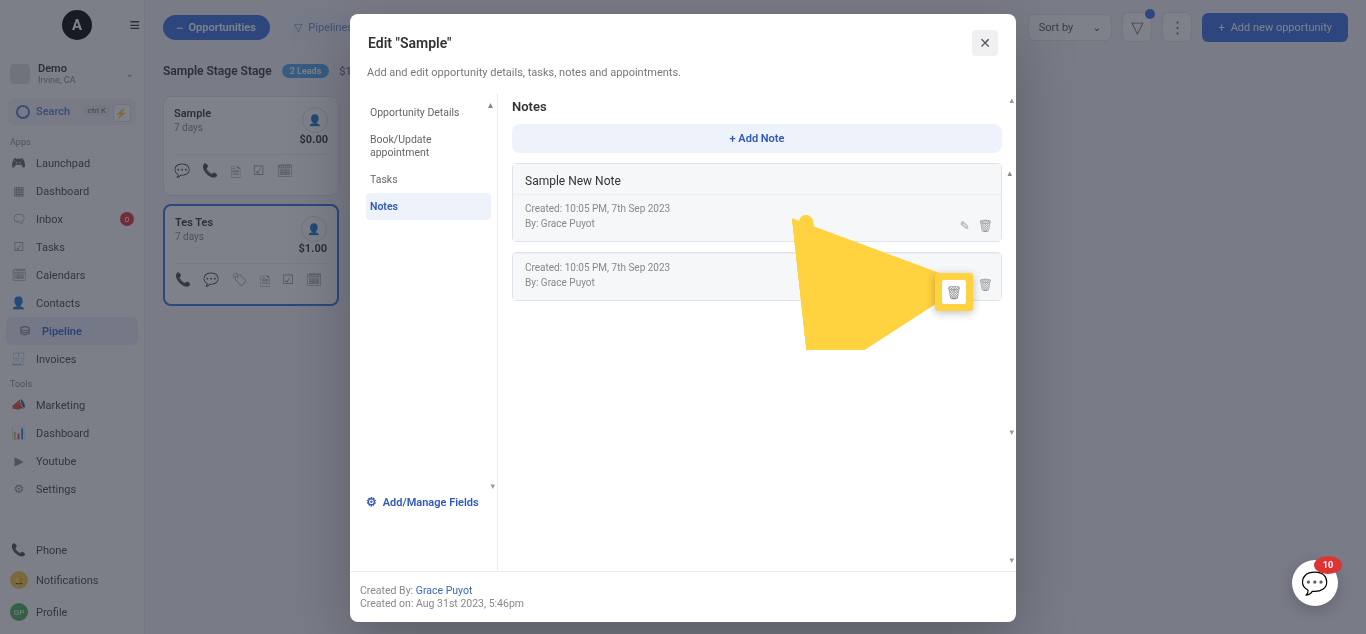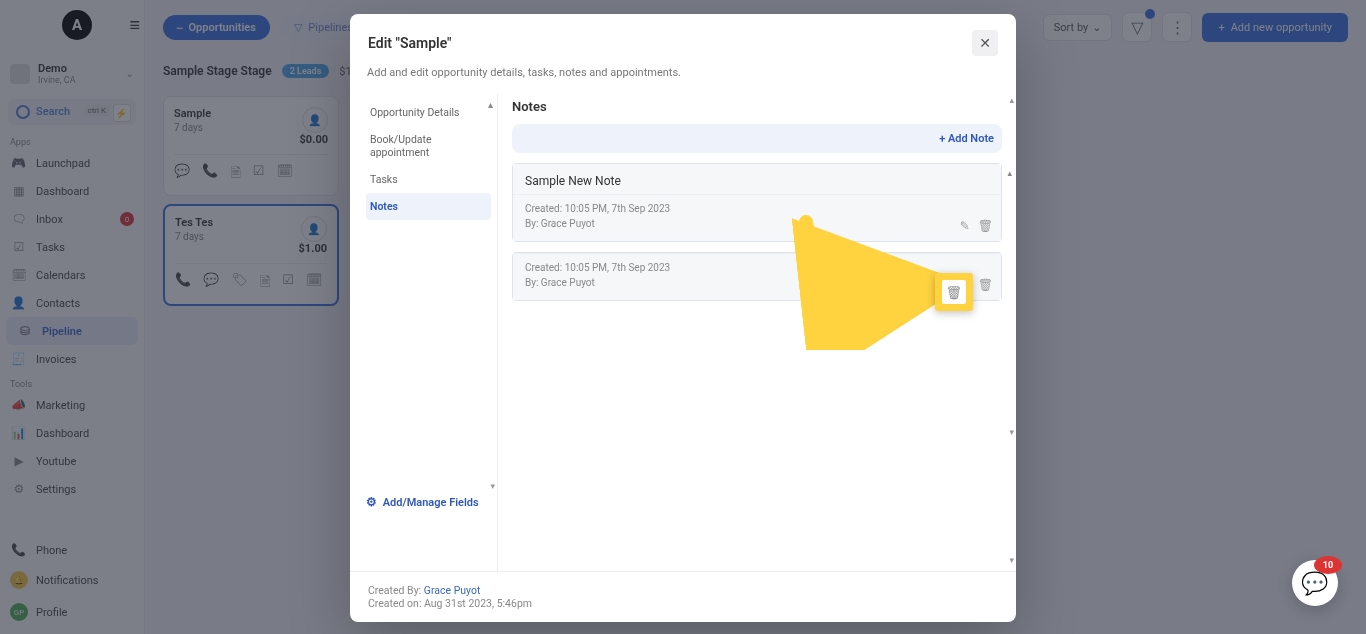--- a/index.html
+++ b/index.html
@@ -28,21 +28,21 @@
 .bottom-nav .nav-item .avatar { width: 18px; height: 18px; border-radius: 50%; background: #4caf50; margin-right: 8px; display:flex;align-items:center;justify-content:center; font-size:8px; color:#fff; }
 .bottom-nav .nav-item:nth-child(2) .avatar { background:#f5c542; }
 
 
 .main { position: absolute; left: 145px; top: 0; right: 0; height: 100%; background: #f2f4f7; }
 .topbar { display: flex; align-items: center; padding: 12px 18px; gap: 10px; }
 .pill { padding: 6px 14px; border-radius: 20px; font-size: 11px; display: flex; align-items: center; gap: 6px; }
 .pill.opps { background: #3670e0; color: #fff; font-weight: 600; }
 .pill.pipe { background: #eef2fb; color: #6b88c7; }
 .topbar .spacer { flex: 1; }
-.tb-btn { padding: 6px 10px; border: 1px solid #e0e3ea; border-radius: 6px; font-size: 11px; background: #fff; display: flex; align-items: flex-start; gap: 4px; color: #555; }
+.tb-btn { padding: 6px 10px; border: 1px solid #e0e3ea; border-radius: 6px; font-size: 11px; background: #fff; display: flex; align-items: flex-start; gap: 19px; color: #555; }
 .tb-icon { width: 30px; height: 30px; border: 1px solid #e0e3ea; border-radius: 6px; display: flex; align-items: center; justify-content: center; background: #fff; color: #666; position: relative; }
 .tb-icon .dot-b { position: absolute; top: -4px; right: -4px; width: 10px; height: 10px; border-radius: 50%; background: #3670e0; }
 .add-btn { padding: 8px 16px; background: #3670e0; color: #fff; border-radius: 6px; font-size: 11px; display: flex; align-items: center; gap: 6px; }
 
 .stage-header { display: flex; align-items: center; padding: 10px 18px; gap: 10px; }
 .stage-header .name { font-size: 12px; font-weight: 600; color: #333; }
 .leads-badge { background: #4da6e8; color: #fff; font-size: 9px; padding: 2px 8px; border-radius: 10px; font-weight: 600; }
 .stage-header .amt { font-size: 11px; color: #666; }
 
 .card { background: #fff; border: 1px solid #e3e6ec; border-radius: 8px; margin: 8px 18px; padding: 10px; width: 176px; }
@@ -66,29 +66,29 @@
 .modal-body { display: flex; flex: 1; min-height: 0; }
 .left-panel { width: 148px; padding: 6px 6px 6px 16px; border-right: 1px solid #eee; position: relative; }
 .left-panel .item { font-size: 10.5px; color: #666; padding: 7px 4px; cursor: pointer; }
 .left-panel .item.active { background: #eef2fb; color: #2f58b8; font-weight: 600; border-radius: 4px; }
 .left-panel .collapse { position: absolute; right: 4px; top: 6px; font-size: 10px; color: #888; }
 .add-fields { position: absolute; bottom: 62px; left: 16px; display: flex; align-items: center; gap: 6px; color: #2f58b8; font-size: 11px; font-weight: 600; }
 .add-fields .gear { font-size: 12px; }
 
 .right-panel { flex: 1; padding: 4px 14px 10px; position: relative; display: flex; flex-direction: column; }
 .right-panel h3 { font-size: 13px; font-weight: 600; color: #333; margin: 2px 0 10px; }
-.add-note-btn { background: #eef2fb; color: #2f58b8; text-align: right; padding: 8px; font-size: 11px; font-weight: 600; border-radius: 8px; margin-bottom: 10px; cursor: pointer; }
+.add-note-btn { background: #eef2fb; color: #2f58b8; text-align: center; padding: 8px; font-size: 11px; font-weight: 600; border-radius: 8px; margin-bottom: 10px; cursor: pointer; }
 
 .note-card { border: 1px solid #dfe3eb; border-radius: 4px; margin-bottom: 10px; position: relative; }
 .note-head { padding: 10px 12px 6px; font-size: 12px; color: #333; background: #f6f7f9; }
 .note-meta { padding: 6px 12px 10px; font-size: 10px; color: #888; background: #f6f7f9; line-height: 1.5; border-top: 1px solid #eceef2; position: relative; }
 .note-meta .actions { position: absolute; right: 8px; bottom: 6px; display: flex; gap: 8px; color: #999; font-size: 12px; }
 .note-card .scroll-up { position: absolute; right: -11px; top: 4px; font-size: 9px; color: #888; }
 
-.modal-footer { padding: 12px 18px; border-top: 1px solid #eee; font-size: 10.5px; color: #888; }
+.modal-footer { padding: 12px 10px; border-top: 1px solid #eee; font-size: 10.5px; color: #888; }
 .modal-footer a { color: #3a67c4; text-decoration: none; }
 
 .scroll-arrow { position: absolute; right: 2px; font-size: 9px; color: #999; }
 .sa-top { top: 2px; }
 .sa-mid { top: 334px; }
 .sa-bot { bottom: 6px; }
 .lp-arrow { position: absolute; right: 2px; font-size: 9px; color: #999; }
 
 
 .annotation { position: absolute; left: 446px; top: 210px; pointer-events: none; }

